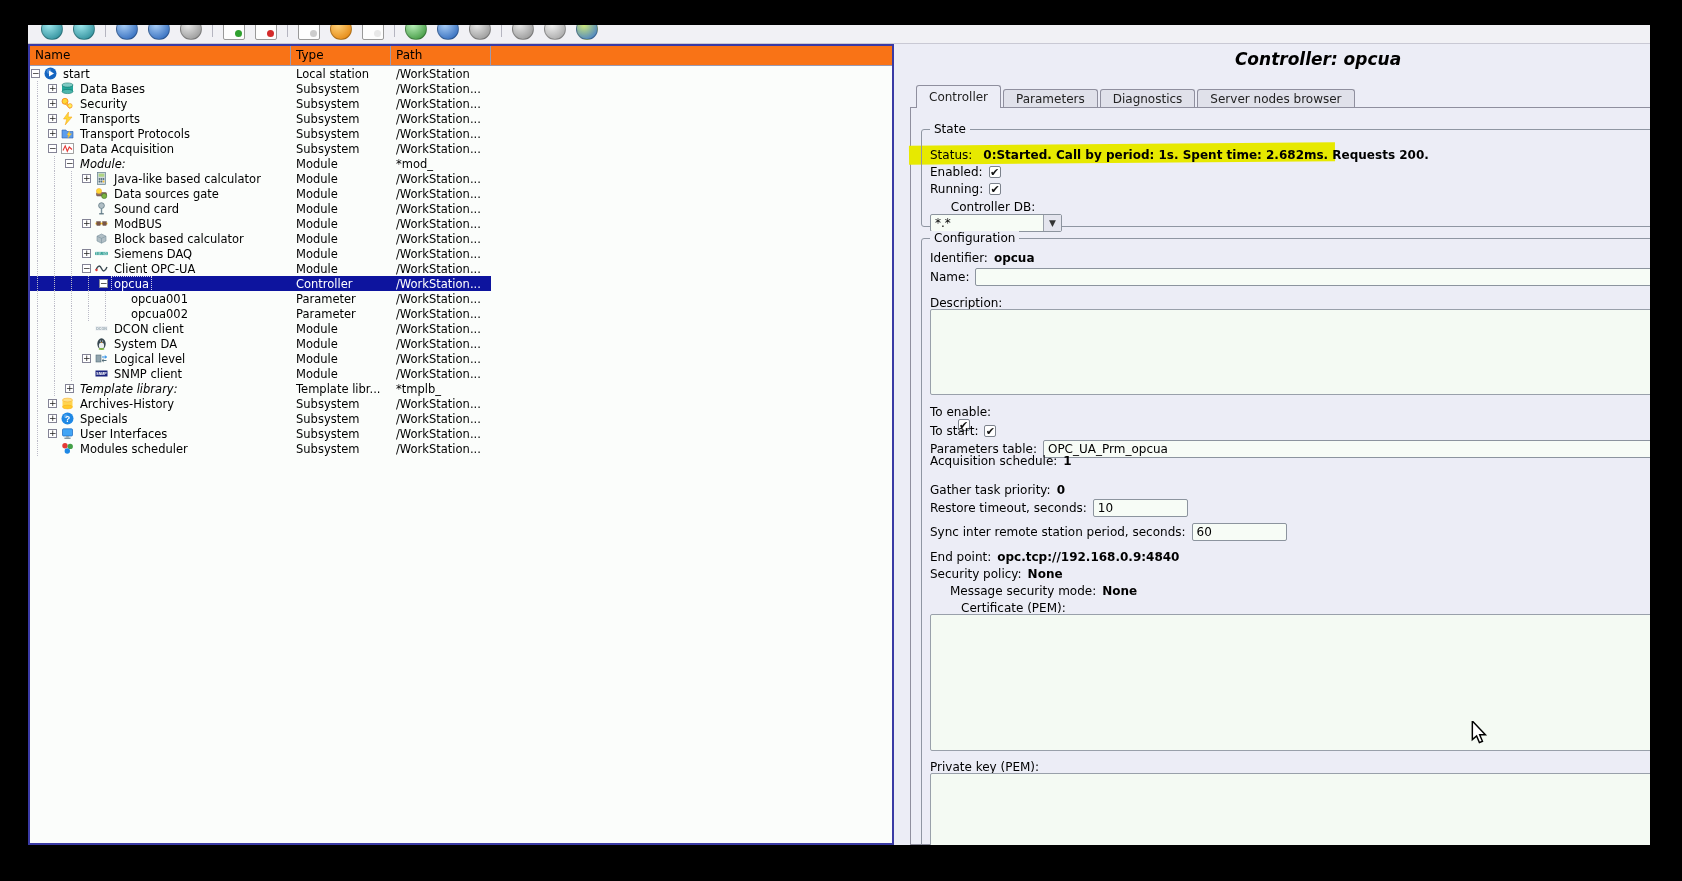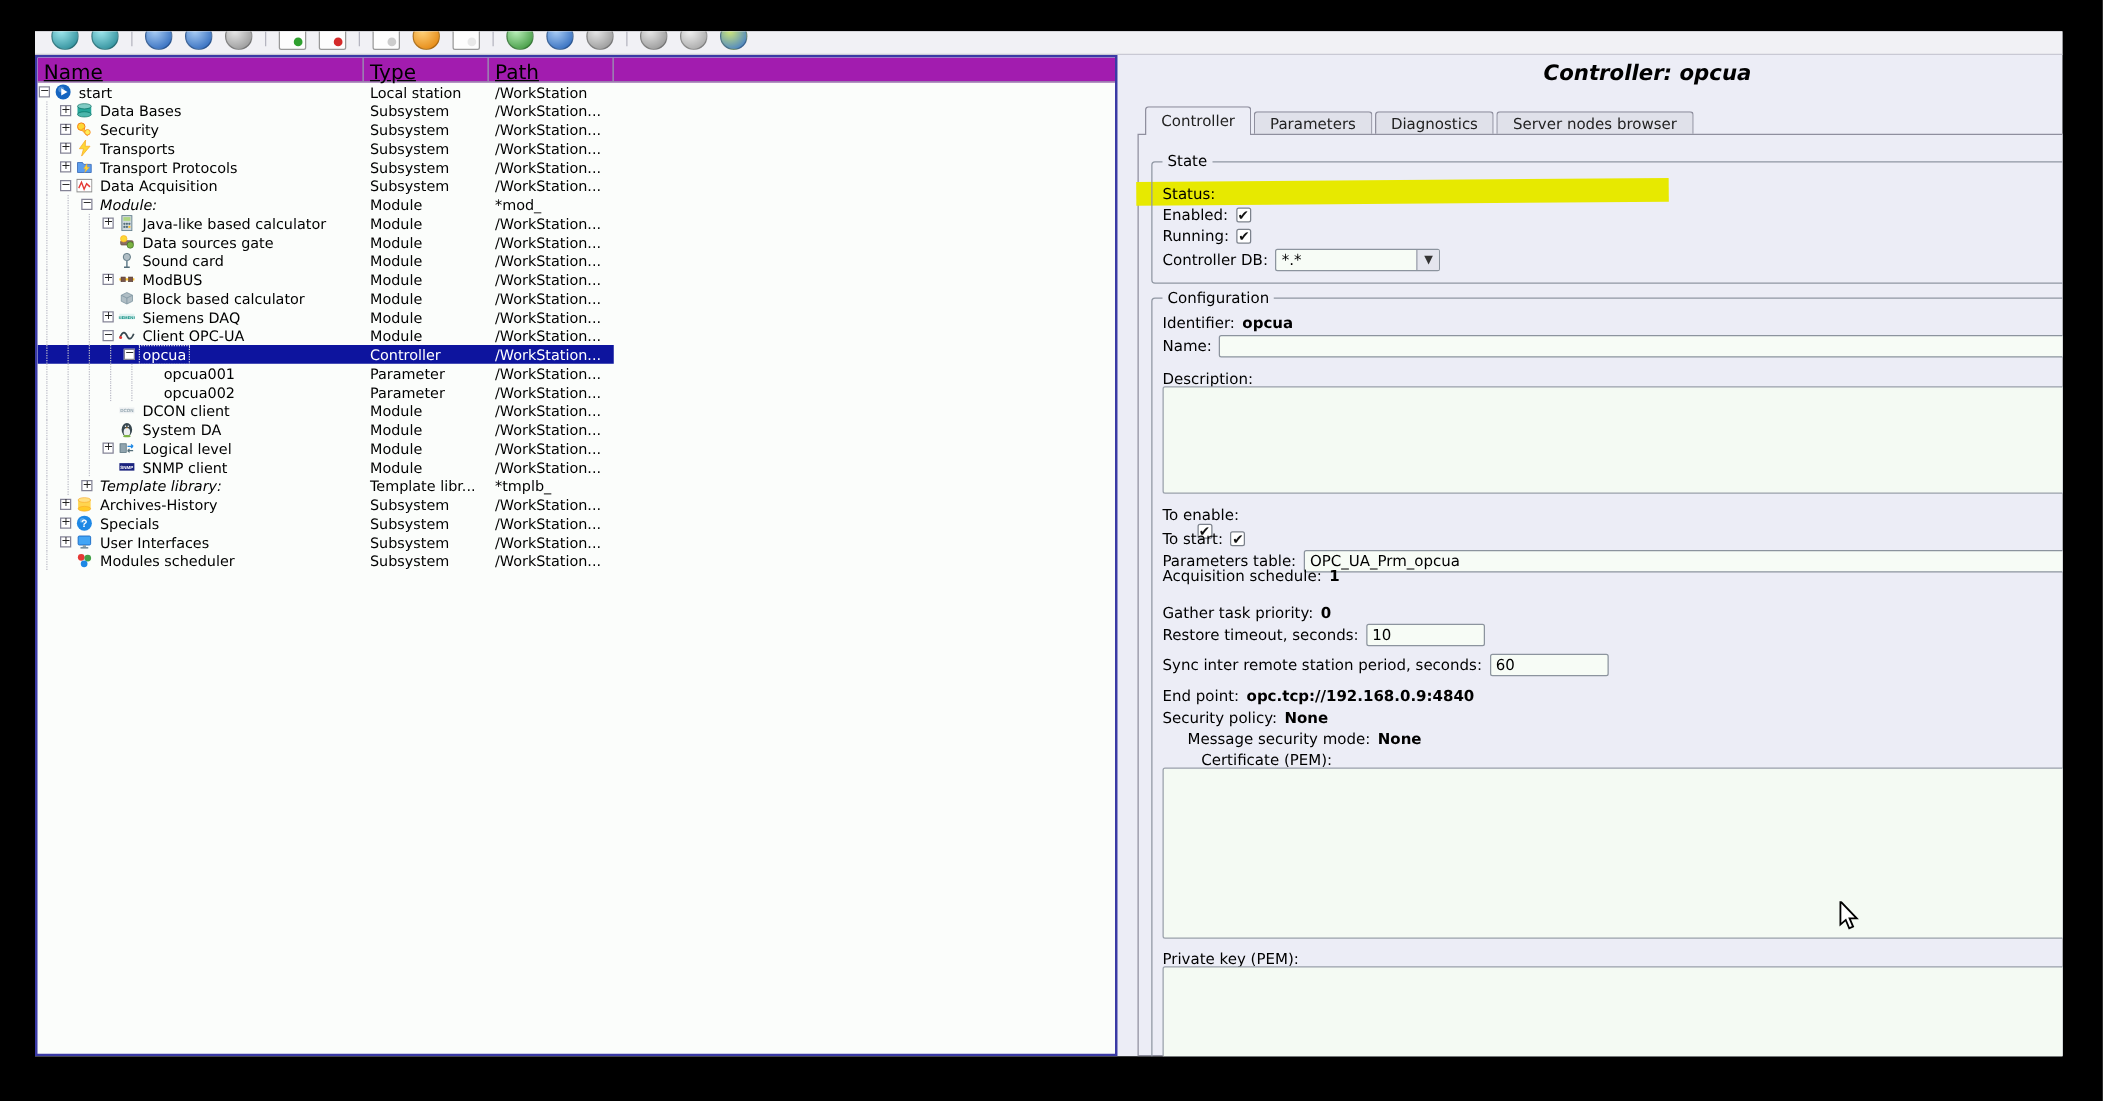--- a/index.html
+++ b/index.html
@@ -11,21 +11,21 @@
   .toolbar{position:absolute;left:0;top:0;width:100%;height:19px;background:#f1f1f5;
            border-bottom:1px solid #c9c9d4;overflow:hidden;display:flex;align-items:flex-start;padding-left:8px;box-sizing:border-box;}
   .tbi{width:20px;height:20px;margin:-7px 5px 0 5px;border-radius:50%;flex:0 0 auto;border:1px solid rgba(0,0,0,.25);}
   .tbi.page{border-radius:2px;background:#fdfdfd;border:1px solid #999;position:relative;}
   .tbi.page i{position:absolute;right:2px;bottom:2px;width:7px;height:7px;border-radius:50%;display:block;}
   .tbsep{width:1px;height:12px;background:#b5b5c0;margin:0 5px;flex:0 0 auto;}
 
   
   .tree{position:absolute;left:0;top:19px;width:866px;height:801px;background:#fbfdfb;
         border:2px solid #3a3aa5;box-sizing:border-box;overflow:hidden;}
-  .thead{display:flex;height:19px;background:#a21caf;font-size:16px;border-bottom:1px solid #9a9ab2;text-decoration:underline;}
+  .thead{display:flex;height:19px;background:#f97316;font-size:12px;border-bottom:1px solid #9a9ab2;}
   .thead div{box-sizing:border-box;padding:2px 0 0 5px;border-right:1px solid #9a9ab2;}
   .th-name{width:261px;} .th-type{width:100px;} .th-path{width:100px;}
   .trow{display:flex;height:15px;font-size:11.5px;align-items:center;white-space:nowrap;}
   .rowmain{display:flex;width:461px;height:15px;align-items:center;}
   .c-name{width:261px;display:flex;align-items:center;height:15px;overflow:hidden;padding-left:1px;box-sizing:border-box;}
   .c-type{width:100px;padding-left:5px;box-sizing:border-box;overflow:hidden;}
   .c-path{width:100px;padding-left:5px;box-sizing:border-box;overflow:hidden;}
   .spacer{width:17px;height:15px;position:relative;flex:0 0 auto;}
   .spacer:before{content:"";position:absolute;left:6px;top:0;bottom:0;border-left:1px dotted #bcbcc8;}
   .exp{width:9px;height:9px;flex:0 0 auto;border:1px solid #848496;background:#fff;color:#222;
@@ -591,30 +591,31 @@
           <div class="tab">Server nodes browser</div>
         </div>
 
       <div class="tabbox">
         <div class="hl"></div>
 
         <div class="group g-state">
           <div class="legend">State</div>
           <div class="g-row" style="top:17px;">
             <label>Status:</label>
+            <span class="b">0:Started. Call by period: 1s. Spent time: 2.682ms. Requests 200.</span>
           </div>
           <div class="g-row" style="top:34px;">
             <label>Enabled:</label>
             <span class="cb">✔</span>
           </div>
           <div class="g-row" style="top:51px;">
             <label>Running:</label>
             <span class="cb">✔</span>
           </div>
-          <div class="g-row" style="top:70px;">
+          <div class="g-row" style="top:70px;flex-direction:column;">
             <label>Controller DB:</label>
             <div class="combo">
               <span class="val">*.*</span>
               <span class="arr">▼</span>
             </div>
           </div>
         </div>
 
         <div class="group g-conf">
           <div class="legend">Configuration</div>

